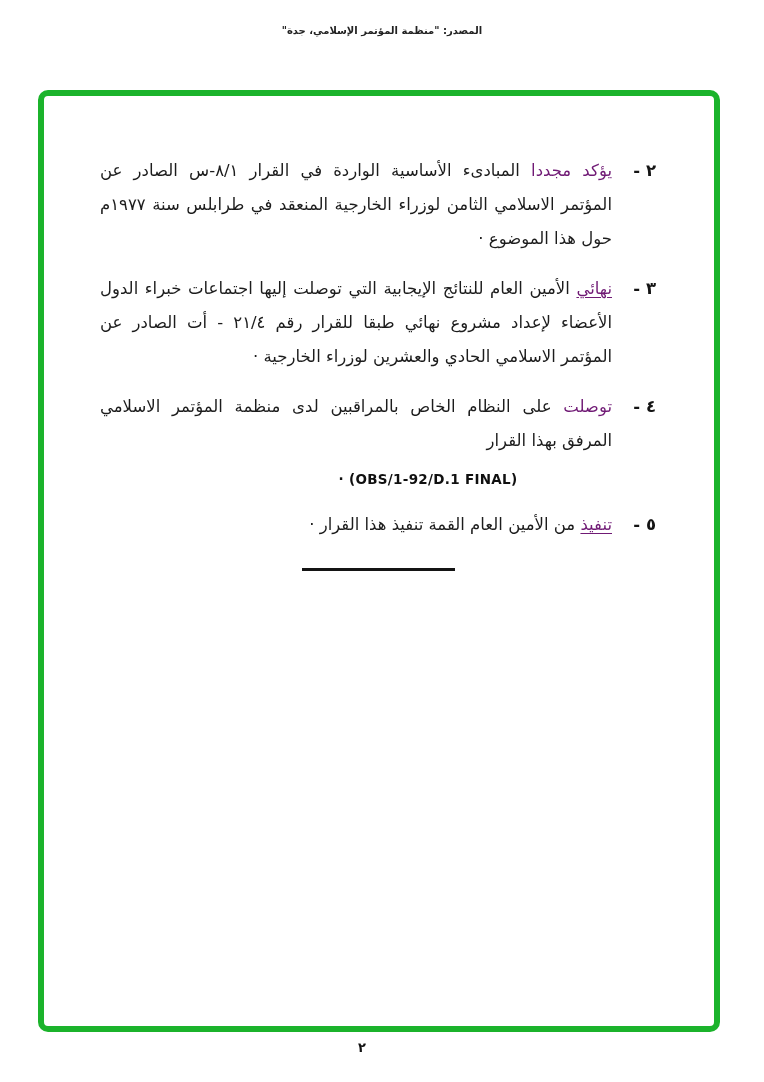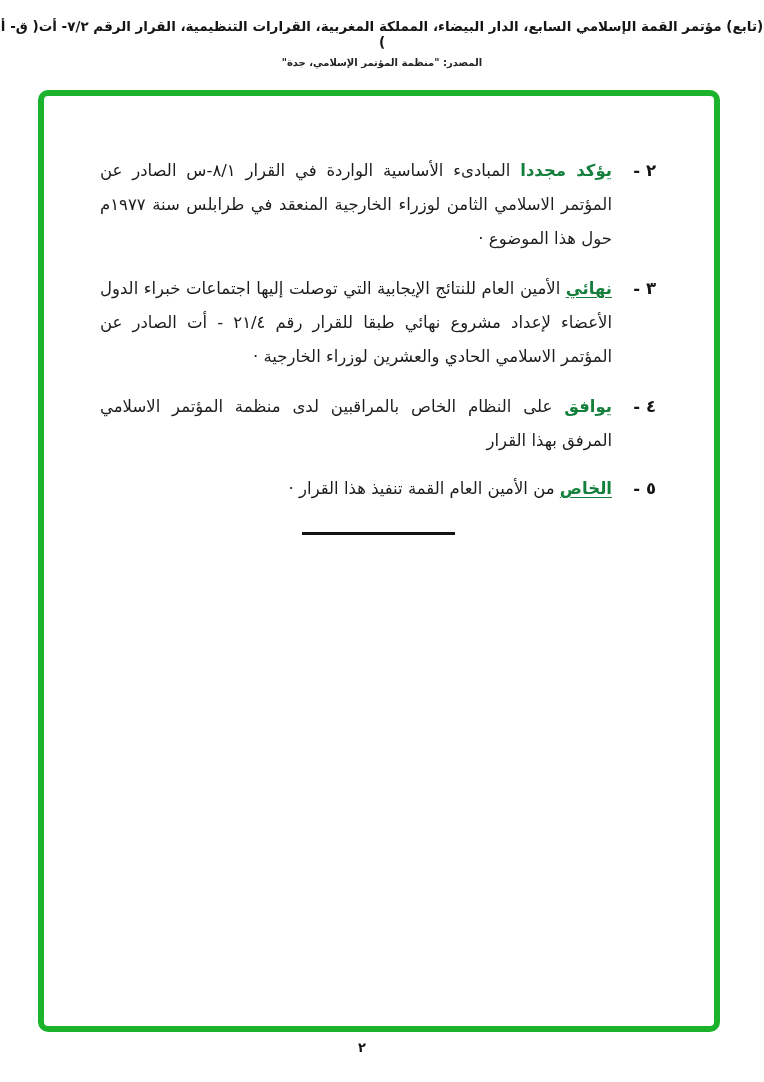--- a/index.html
+++ b/index.html
@@ -61,22 +61,22 @@
     font-weight: bold;
     color: #141414;
   }
   .item-body {
     flex: 1 1 auto;
     text-align: justify;
     text-justify: inter-word;
     color: #1c1c1c;
   }
   .lead {
-    font-weight: bold;
-    color: #15803d;
+    font-weight: normal;
+    color: #701a75;
   }
   .lead.u { text-decoration: underline; text-underline-offset: 3px; }
   .attachment-line {
     direction: rtl;
     text-align: right;
     padding-left: 100px;
     font-size: 13.5px;
     font-weight: bold;
     line-height: 30px;
     letter-spacing: 0.3px;
@@ -97,46 +97,46 @@
     text-align: center;
     font-size: 13px;
     font-weight: bold;
     color: #111111;
   }
 </style>
 </head>
 <body>
 
 <div class="header">
-  <div class="header-line1">(تابع) مؤتمر القمة الإسلامي السابع، الدار البيضاء، المملكة المغربية، القرارات التنظيمية، القرار الرقم ٧/٢- أت( ق- أ )</div>
   <div class="header-line2">المصدر: "منظمة المؤتمر الإسلامي، جدة"</div>
 </div>
 
 <div class="doc-frame">
   <div class="content">
 
     <div class="item">
       <div class="item-num"><span>٢</span> <span>-</span></div>
       <div class="item-body"><span class="lead">يؤكد مجددا</span> <span>المبادىء الأساسية الواردة في القرار ٨/١-س الصادر عن المؤتمر الاسلامي الثامن لوزراء الخارجية المنعقد في طرابلس سنة ١٩٧٧م حول هذا الموضوع ·</span></div>
     </div>
 
     <div class="item">
       <div class="item-num"><span>٣</span> <span>-</span></div>
       <div class="item-body"><span class="lead u">نهائي</span> <span>الأمين العام للنتائج الإيجابية التي توصلت إليها اجتماعات خبراء الدول الأعضاء لإعداد مشروع نهائي طبقا للقرار رقم ٢١/٤ - أت الصادر عن المؤتمر الاسلامي الحادي والعشرين لوزراء الخارجية ·</span></div>
     </div>
 
     <div class="item" style="margin-bottom:6px;">
       <div class="item-num"><span>٤</span> <span>-</span></div>
-      <div class="item-body"><span class="lead">يوافق</span> <span>على النظام الخاص بالمراقبين لدى منظمة المؤتمر الاسلامي المرفق بهذا القرار</span></div>
+      <div class="item-body"><span class="lead">توصلت</span> <span>على النظام الخاص بالمراقبين لدى منظمة المؤتمر الاسلامي المرفق بهذا القرار</span></div>
     </div>
 
+    <div class="attachment-line">(OBS/1-92/D.1 FINAL) ·</div>
 
     <div class="item" style="margin-top:14px;">
       <div class="item-num"><span>٥</span> <span>-</span></div>
-      <div class="item-body"><span class="lead u">الخاص</span> <span>من الأمين العام القمة تنفيذ هذا القرار ·</span></div>
+      <div class="item-body"><span class="lead u">تنفيذ</span> <span>من الأمين العام القمة تنفيذ هذا القرار ·</span></div>
     </div>
 
     <div class="divider-rule"></div>
 
   </div>
 </div>
 
 <div class="page-number">٢</div>
 
 </body></html>

